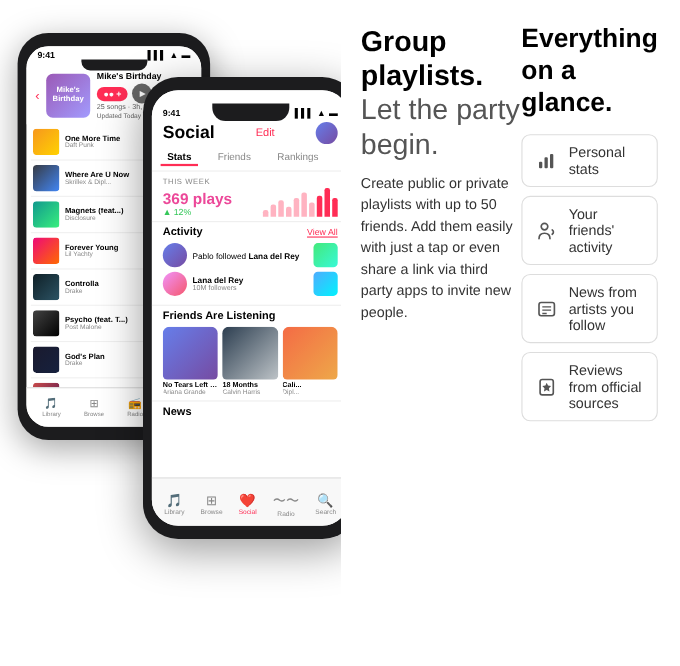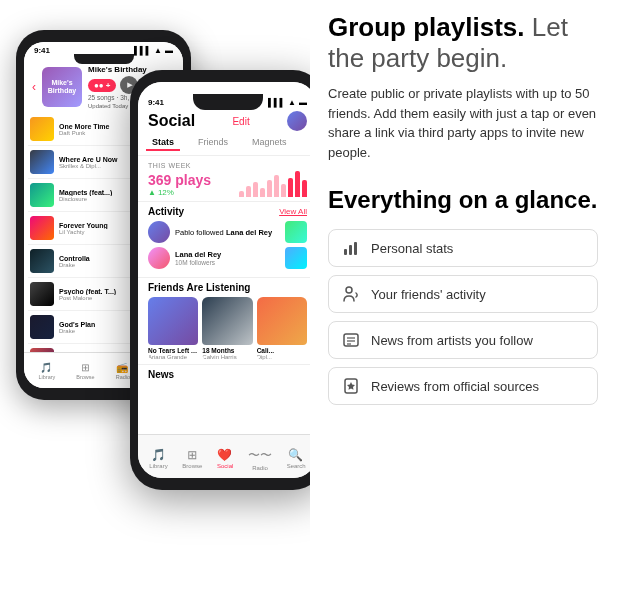--- a/index.html
+++ b/index.html
@@ -21,23 +21,22 @@
     
     .left-side {
       width: 310px;
       position: relative;
       overflow: hidden;
     }
 
     
     .right-side {
       width: 308px;
-      padding: 12px 20px 18px 18px;
-      display: flex;
-      flex-direction: column;
+      padding: 22px 20px 18px 18px;
+      display: flex;
     }
 
     
     .group-playlists-title {
       font-size: 26px;
       font-weight: 700;
       color: #000;
       line-height: 1.2;
       margin-bottom: 10px;
     }
@@ -764,21 +763,21 @@
 
         <div class="front-header">
           <span class="front-title">Social</span>
           <span class="front-edit">Edit</span>
           <div class="front-avatar avatar-pablo"></div>
         </div>
 
         <div class="seg-control">
           <span class="seg-item active">Stats</span>
           <span class="seg-item">Friends</span>
-          <span class="seg-item">Magnets</span>
+          <span class="seg-item">Rankings</span>
           <span class="seg-item">So...</span>
         </div>
 
         <div class="stats-section">
           <div class="this-week-label">THIS WEEK</div>
           <div class="plays-row">
             <div>
               <div class="plays-number">369 plays</div>
               <div class="percent-badge">
                 <span>▲</span>

